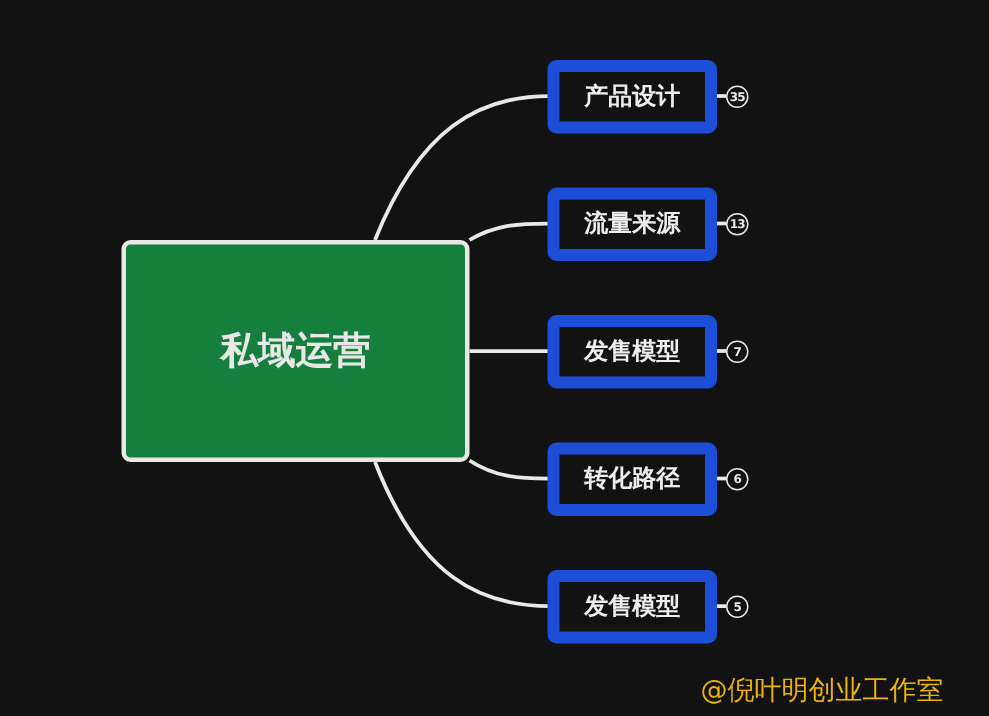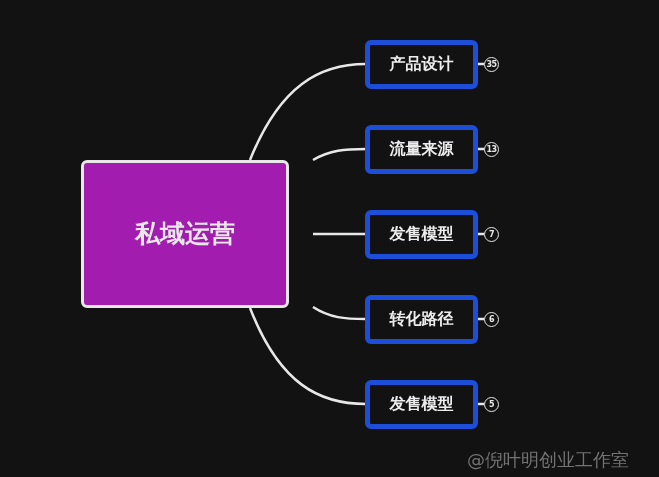--- a/index.html
+++ b/index.html
@@ -7,39 +7,39 @@
       width: 659px; height: 477px;
       background: #121212;
       position: relative;
       overflow: hidden;
       font-family: "DejaVu Sans", "Liberation Sans", sans-serif;
     }
     svg.links { position: absolute; left: 0; top: 0; }
     .root {
       position: absolute;
       left: 81px; top: 160px;
-      width: 208px; height: 148px;
+      width: 232px; height: 148px;
       box-sizing: border-box;
       border: 3px solid #e8e8e8;
       border-radius: 6px;
-      background: #a21caf;
+      background: #15803d;
       display: flex; flex-direction: row;
       align-items: center; justify-content: center;
       color: #e8e8e8;
       font-weight: bold;
       font-size: 25px;
       line-height: 36px;
     }
     .root span { display: block; text-align: center; }
     .node {
       position: absolute;
       left: 365px;
       width: 113px; height: 49px;
       box-sizing: border-box;
-      border: 5px solid #1d4ed8;
+      border: 8px solid #1d4ed8;
       border-radius: 6px;
       background: #121212;
       color: #ededed;
       font-weight: bold;
       font-size: 16px;
       display: flex; align-items: center; justify-content: center;
     }
     .badge {
       position: absolute;
       left: 484px;
@@ -49,21 +49,21 @@
       border-radius: 50%;
       color: #e8e8e8;
       font-size: 8px;
       font-weight: bold;
       display: flex; align-items: center; justify-content: center;
       letter-spacing: -0.5px;
     }
     .watermark {
       position: absolute;
       left: 467px; top: 448px;
-      color: #737373;
+      color: #eab308;
       font-size: 18px;
     }
   </style>
 </head>
 <body>
 
 <svg class="links" width="659" height="477">
   <g fill="none" stroke="#e8e8e8" stroke-width="2.5">
 
     <path d="M250 160 C 280 85, 320 64, 366 64"></path>

